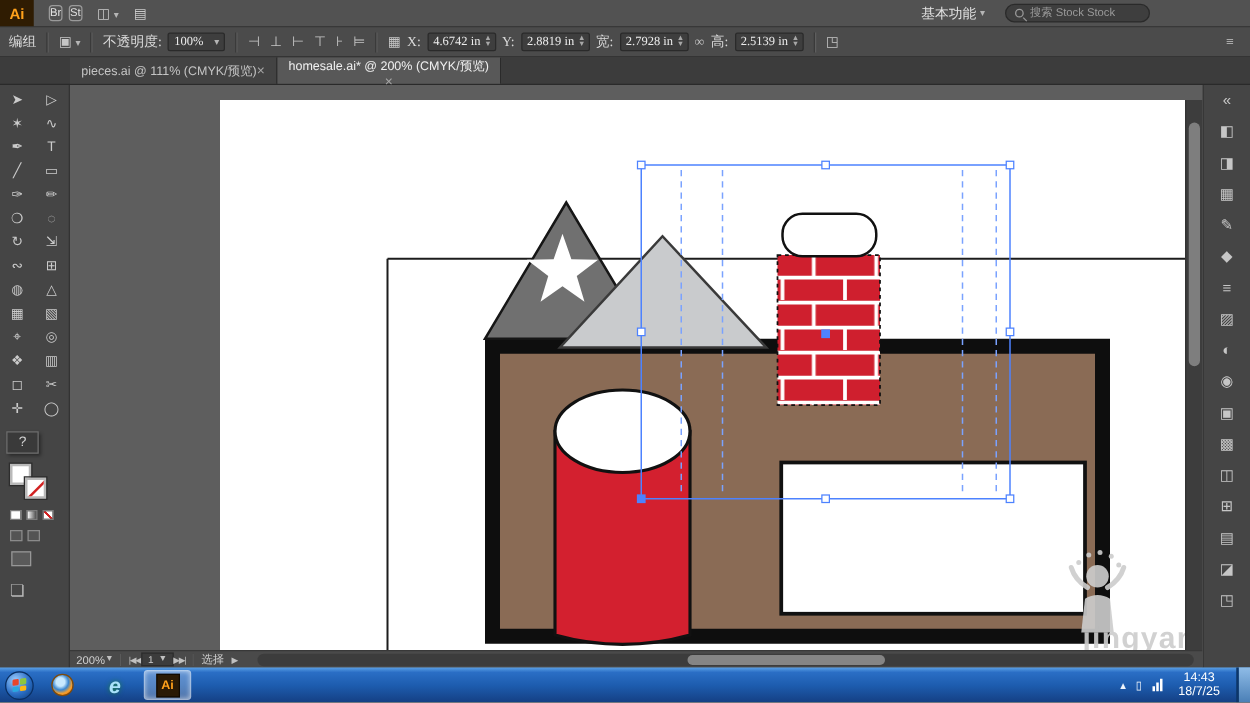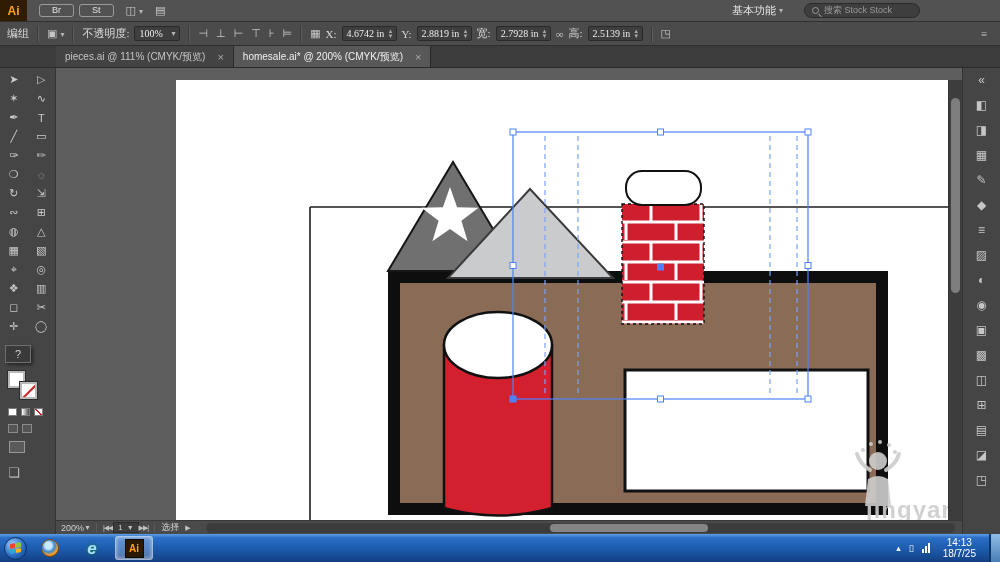--- a/index.html
+++ b/index.html
@@ -6,24 +6,24 @@
   body { background:#222; font-family:"Liberation Sans","DejaVu Sans",sans-serif; }
   .screen { position:relative; width:1000px; height:562px; overflow:hidden; background:#4f4f4f; user-select:none; }
 
   
   .menubar { height:22px; display:flex; align-items:center; background:#525252; border-bottom:1px solid #303030; }
   .ai-logo { width:27px; height:21px; background:#2f1c02; color:#ffa11b; font-weight:bold; font-size:12px;
              display:flex; align-items:center; justify-content:center; flex:none; }
   .menus { display:flex; align-items:center; margin-left:3px; }
   .menu-item { padding:0 8px; font-size:11px; color:#e4e4e4; white-space:nowrap; }
   .mb-badges { display:flex; gap:5px; margin-left:12px; }
-  .badge { border:1px solid #9a9a9a; border-radius:3px; color:#e2e2e2; font-size:9px; padding:1px 12px; line-height:1.1; }
+  .badge { border:1px solid #9a9a9a; border-radius:3px; color:#e2e2e2; font-size:9px; padding:1px 0; line-height:1.1; }
   .mb-icon { color:#c9c9c9; font-size:11px; margin-left:12px; }
   .dd { font-style:normal; font-size:8px; color:#b5b5b5; margin-left:3px; }
-  .mb-right { margin-left:auto; display:flex; align-items:center; gap:21px; padding-right:80px; }
+  .mb-right { margin-left:auto; display:flex; align-items:center; gap:16px; padding-right:80px; }
   .workspace { font-size:11px; color:#e2e2e2; display:flex; align-items:center; }
   .searchbox { width:116px; height:15px; background:#3e3e3e; border:1px solid #2a2a2a; border-radius:8px;
                display:flex; align-items:center; gap:5px; padding:0 7px; }
   .mag { width:7px; height:7px; border:1px solid #9a9a9a; border-radius:50%; position:relative; flex:none; }
   .mag::after { content:""; position:absolute; width:4px; height:1px; background:#9a9a9a; transform:rotate(45deg); left:5px; top:7px; }
   .search-text { font-size:9px; color:#9a9a9a; white-space:nowrap; overflow:hidden; }
 
   
   .controlbar { height:24px; background:#4b4b4b; border-bottom:1px solid #2e2e2e; display:flex; align-items:center;
                 font-size:11px; color:#dcdcdc; padding:0 7px; gap:5px;font-family:Liberation Serif, serif; }
@@ -33,23 +33,23 @@
   .cb-box { background:#3e3e3e; border:1px solid #2a2a2a; height:15px; display:flex; align-items:center;
             padding:0 4px; font-size:10px; color:#ececec; border-radius:2px; white-space:nowrap; }
   .opacity-box { width:46px; justify-content:space-between; }
   .field-box { width:55px; justify-content:space-between; }
   .stepper { font-size:6px; color:#a8a8a8; line-height:5px; display:flex; flex-direction:column; margin-left:3px; }
   .aligns { display:flex; gap:8px; color:#c2c2c2; }
   .cb-end { margin-left:auto; display:flex; gap:10px; padding-right:6px; }
 
   
   .tabbar { height:22px; background:#3c3c3c; border-bottom:1px solid #2a2a2a; display:flex; align-items:stretch; padding-left:56px; }
-  .tab { display:flex; align-items:center; gap:12px; padding:0 9px; font-size:10px; color:#c4c4c4;
+  .tab { display:flex; align-items:center; gap:0; padding:0 9px; font-size:10px; color:#c4c4c4;
          background:#434343; border-right:1px solid #2a2a2a; white-space:nowrap;justify-content:space-between; }
-  .tab.active { background:#585858; color:#f0f0f0; }
+  .tab.active { background:#585858; color:#f0f0f0;flex-direction:column; }
   .tab-close { font-size:11px; color:#a8a8a8; }
 
   
   .main { display:flex; height:466px; }
 
   .toolbar { width:56px; background:#454545; border-right:1px solid #333; flex:none; }
   .tools { display:grid; grid-template-columns:1fr 1fr; padding-top:2px; }
   .tool { height:19px; display:flex; align-items:center; justify-content:center; color:#cbcbcb; font-size:11px; }
   .help-panel { width:26px; height:18px; margin:9px 0 0 5px; background:#3a3a3a; border:1px solid #6f6f6f; color:#d2d2d2;
                 font-size:11px; display:flex; align-items:center; justify-content:center; box-shadow:2px 2px 3px rgba(0,0,0,.45); }
@@ -397,20 +397,20 @@
     </div>
     <div class="tray">
       <span class="tray-icon">▴</span>
       <span class="tray-icon">▯</span>
       <span class="net-icon">
           <i></i>
           <i></i>
           <i></i>
         </span>
       <div class="clock">
-        <div>14:13</div>
+        <div>14:43</div>
         <div>18/7/25</div>
       </div>
       <div class="show-desktop"></div>
     </div>
   </footer>
 
 </div>
 
 </body></html>

